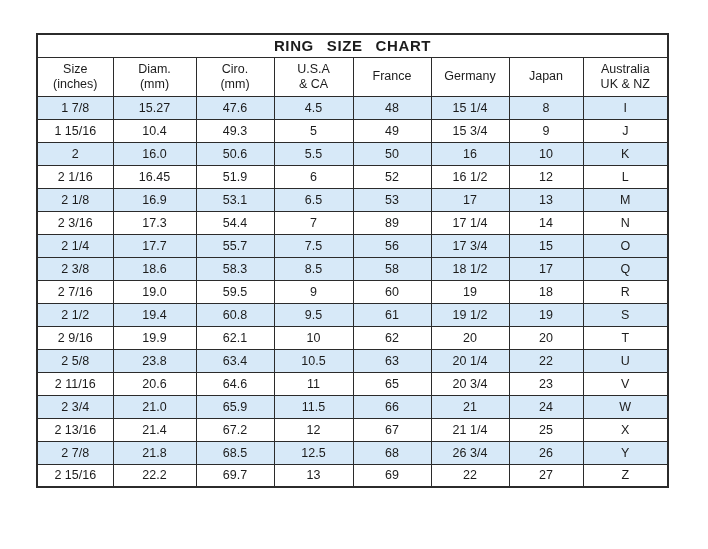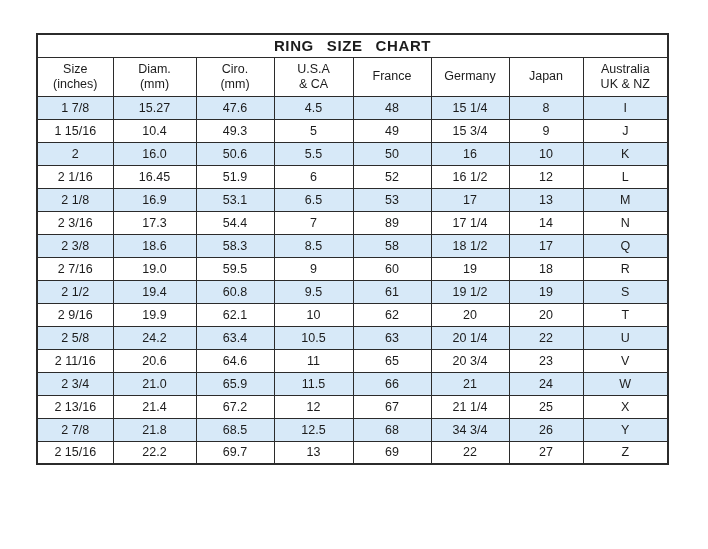--- a/index.html
+++ b/index.html
@@ -149,20 +149,30 @@
           <td>2 3/16</td>
           <td>17.3</td>
           <td>54.4</td>
           <td>7</td>
           <td>89</td>
           <td>17 1/4</td>
           <td>14</td>
           <td>N</td>
         </tr>
         <tr class="alt">
+          <td>2 1/4</td>
+          <td>17.7</td>
+          <td>55.7</td>
+          <td>7.5</td>
+          <td>56</td>
+          <td>17 3/4</td>
+          <td>15</td>
+          <td>O</td>
+        </tr>
+        <tr class="alt">
           <td>2 3/8</td>
           <td>18.6</td>
           <td>58.3</td>
           <td>8.5</td>
           <td>58</td>
           <td>18 1/2</td>
           <td>17</td>
           <td>Q</td>
         </tr>
         <tr>
@@ -190,21 +200,21 @@
           <td>19.9</td>
           <td>62.1</td>
           <td>10</td>
           <td>62</td>
           <td>20</td>
           <td>20</td>
           <td>T</td>
         </tr>
         <tr class="alt">
           <td>2 5/8</td>
-          <td>24.2</td>
+          <td>23.8</td>
           <td>63.4</td>
           <td>10.5</td>
           <td>63</td>
           <td>20 1/4</td>
           <td>22</td>
           <td>U</td>
         </tr>
         <tr>
           <td>2 11/16</td>
           <td>20.6</td>
@@ -234,21 +244,21 @@
           <td>21 1/4</td>
           <td>25</td>
           <td>X</td>
         </tr>
         <tr class="alt">
           <td>2 7/8</td>
           <td>21.8</td>
           <td>68.5</td>
           <td>12.5</td>
           <td>68</td>
-          <td>34 3/4</td>
+          <td>26 3/4</td>
           <td>26</td>
           <td>Y</td>
         </tr>
         <tr>
           <td>2 15/16</td>
           <td>22.2</td>
           <td>69.7</td>
           <td>13</td>
           <td>69</td>
           <td>22</td>

